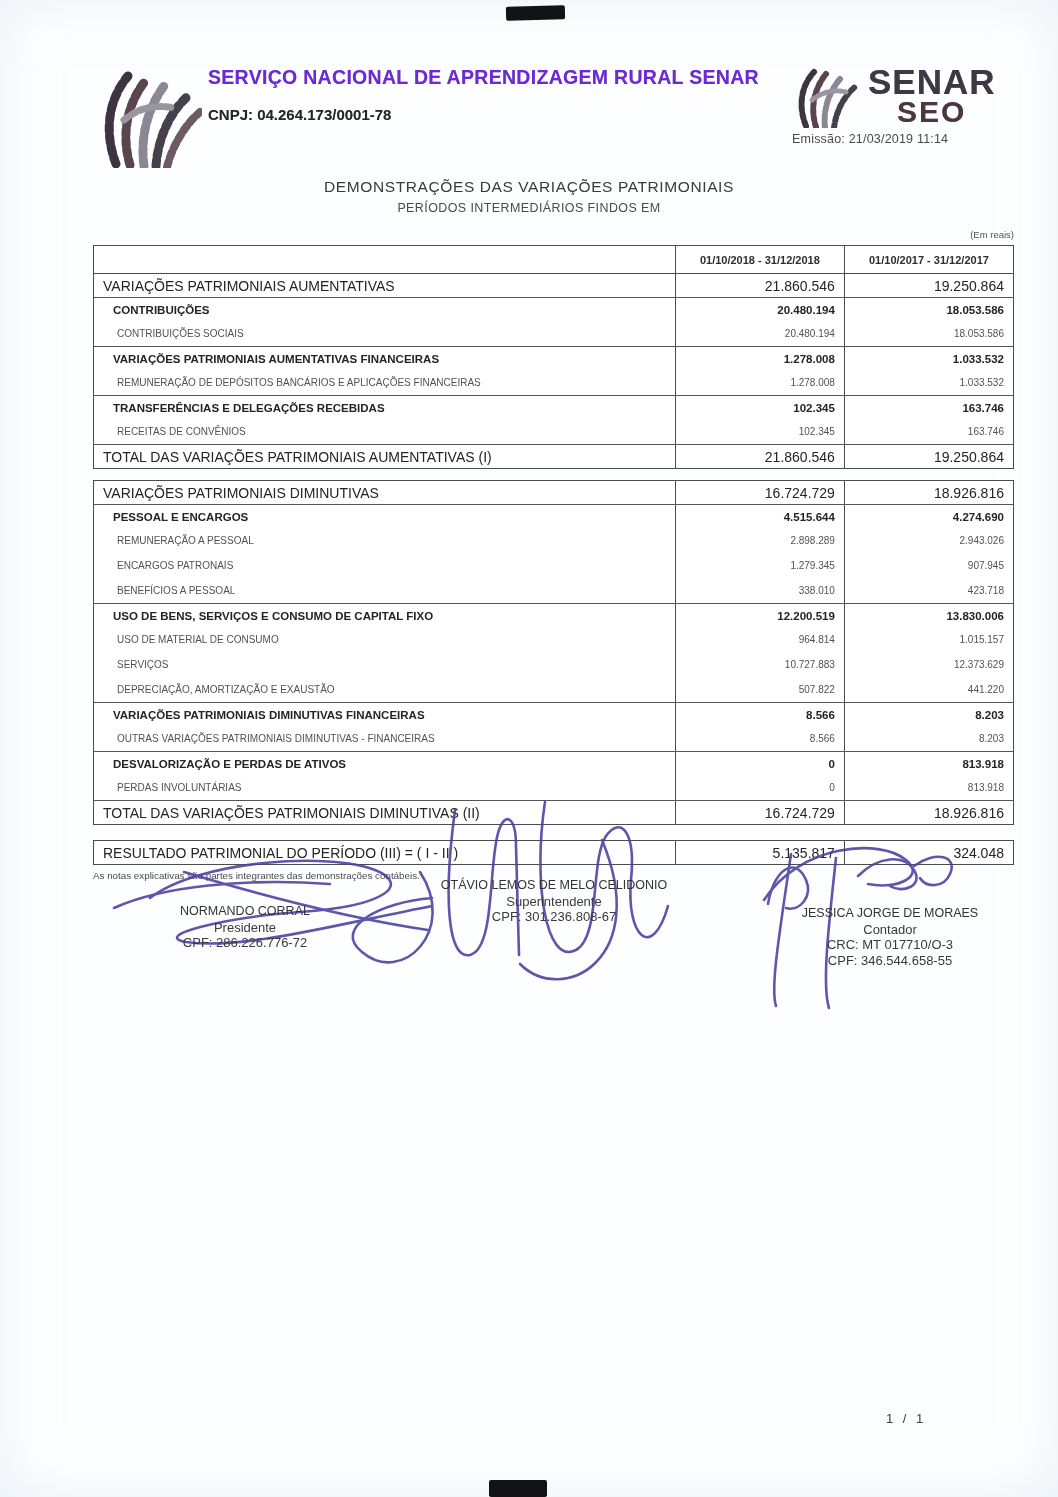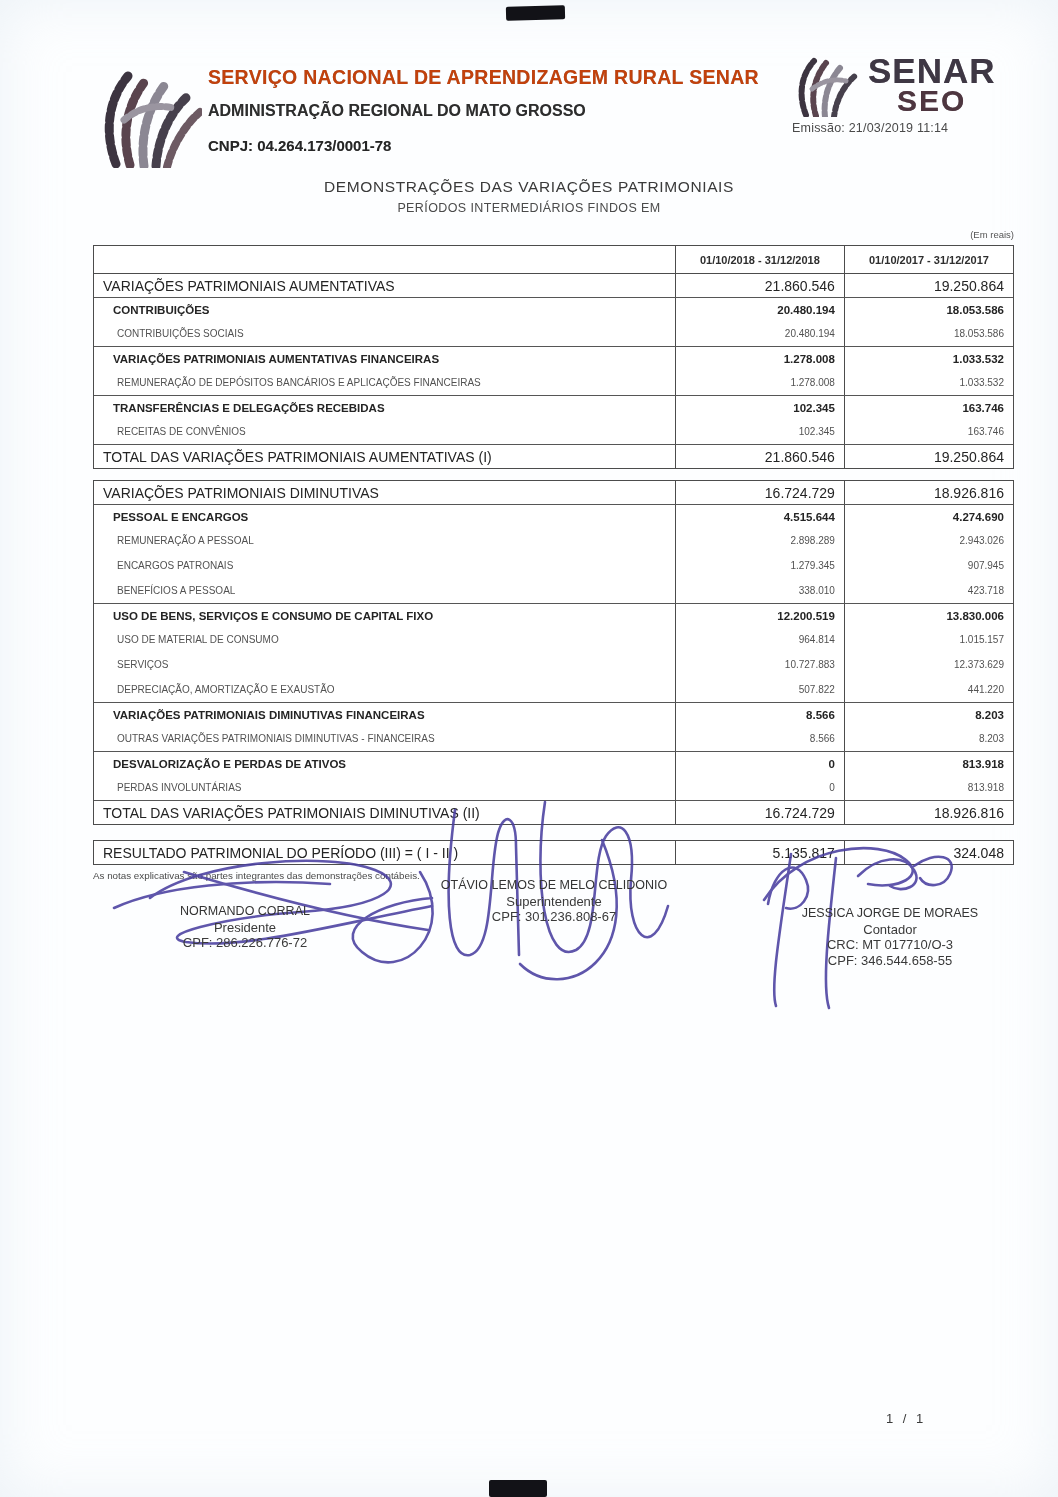--- a/index.html
+++ b/index.html
@@ -5,24 +5,24 @@
   html,body{margin:0;padding:0;background:#e8e8e8;}
   .page{
     position:relative; width:1058px; height:1497px; margin:0 auto;
     background:#fdfeff; overflow:hidden;
     font-family:"Liberation Sans", sans-serif; color:#2b2b2b;
     box-shadow: inset 0 0 60px rgba(205,222,233,0.35);
   }
   
   .logo-left{position:absolute; left:94px; top:60px; width:108px; height:108px;}
   .org-block{position:absolute; left:208px; top:66px; width:620px;}
-  .org-name{font-size:19.5px; font-weight:bold; letter-spacing:.3px; color:#c2410c; text-shadow:0 0 .5px rgba(0,0,0,.35);}
+  .org-name{font-size:19.5px; font-weight:bold; letter-spacing:.3px; color:#6d28d9; text-shadow:0 0 .5px rgba(0,0,0,.35);}
   .org-region{margin-top:13px; font-size:16px; font-weight:bold; color:#2d2d2d; text-shadow:0 0 .5px rgba(0,0,0,.3);}
   .org-cnpj{margin-top:17px; font-size:15px; font-weight:bold; color:#262626; text-shadow:0 0 .5px rgba(0,0,0,.3);}
-  .logo-right{position:absolute; left:792px; top:51px; width:220px;}
+  .logo-right{position:absolute; left:792px; top:62px; width:220px;}
   .logo-right-top{display:flex; align-items:center;}
   .logo-right-fan{width:72px; height:66px; flex:0 0 auto;}
   .logo-right-text{margin-left:4px; text-align:center; line-height:1;}
   .senar-word{font-size:35px; font-weight:bold; letter-spacing:1px; color:#3e3744; text-shadow:0 0 .6px rgba(40,30,40,.5);}
   .seo-word{font-size:30px; font-weight:bold; letter-spacing:2px; color:#4e3640; margin-top:-2px; text-shadow:0 0 .6px rgba(50,30,40,.5);}
   .emission{margin-top:4px; font-size:12.5px; color:#4a4a4a; letter-spacing:.2px;}
   
   .title-block{position:absolute; left:0; top:178px; width:100%; text-align:center;}
   .title-main{font-size:15.5px; color:#3a3a3a; letter-spacing:.6px;}
   .title-sub{font-size:12.5px; color:#4a4a4a; margin-top:5px; letter-spacing:.4px;}
@@ -76,21 +76,20 @@
       <path d="M36,105 C27,74 33,44 52,20" stroke="#5a444e" stroke-width="9" stroke-dasharray="6 4"></path>
       <path d="M50,106 C46,76 54,48 70,26" stroke="#8b8793" stroke-width="9" stroke-dasharray="7 4"></path>
       <path d="M62,106 C64,78 76,52 94,36" stroke="#46404c" stroke-width="9" stroke-dasharray="6 4"></path>
       <path d="M73,107 C79,84 92,64 106,52" stroke="#6d5a63" stroke-width="8" stroke-dasharray="6 4"></path>
       <path d="M30,60 C44,48 62,44 80,48" stroke="#9a95a0" stroke-width="7" stroke-dasharray="5 4"></path>
     </g>
   </svg>
 
   <div class="org-block">
     <div class="org-name">SERVIÇO NACIONAL DE APRENDIZAGEM RURAL SENAR</div>
-    <div class="org-region">ADMINISTRAÇÃO REGIONAL DO MATO GROSSO</div>
     <div class="org-cnpj">CNPJ: 04.264.173/0001-78</div>
   </div>
 
   <div class="logo-right">
     <div class="logo-right-top">
       <svg class="logo-right-fan" viewBox="0 0 72 66">
         <g fill="none" stroke-linecap="round">
           <path d="M14,64 C6,44 9,24 22,10" stroke="#3c3440" stroke-width="6" stroke-dasharray="5 3"></path>
           <path d="M24,65 C18,46 22,27 34,12" stroke="#5a444e" stroke-width="6" stroke-dasharray="4 3"></path>
           <path d="M33,66 C31,47 37,30 48,17" stroke="#8b8793" stroke-width="6" stroke-dasharray="5 3"></path>

